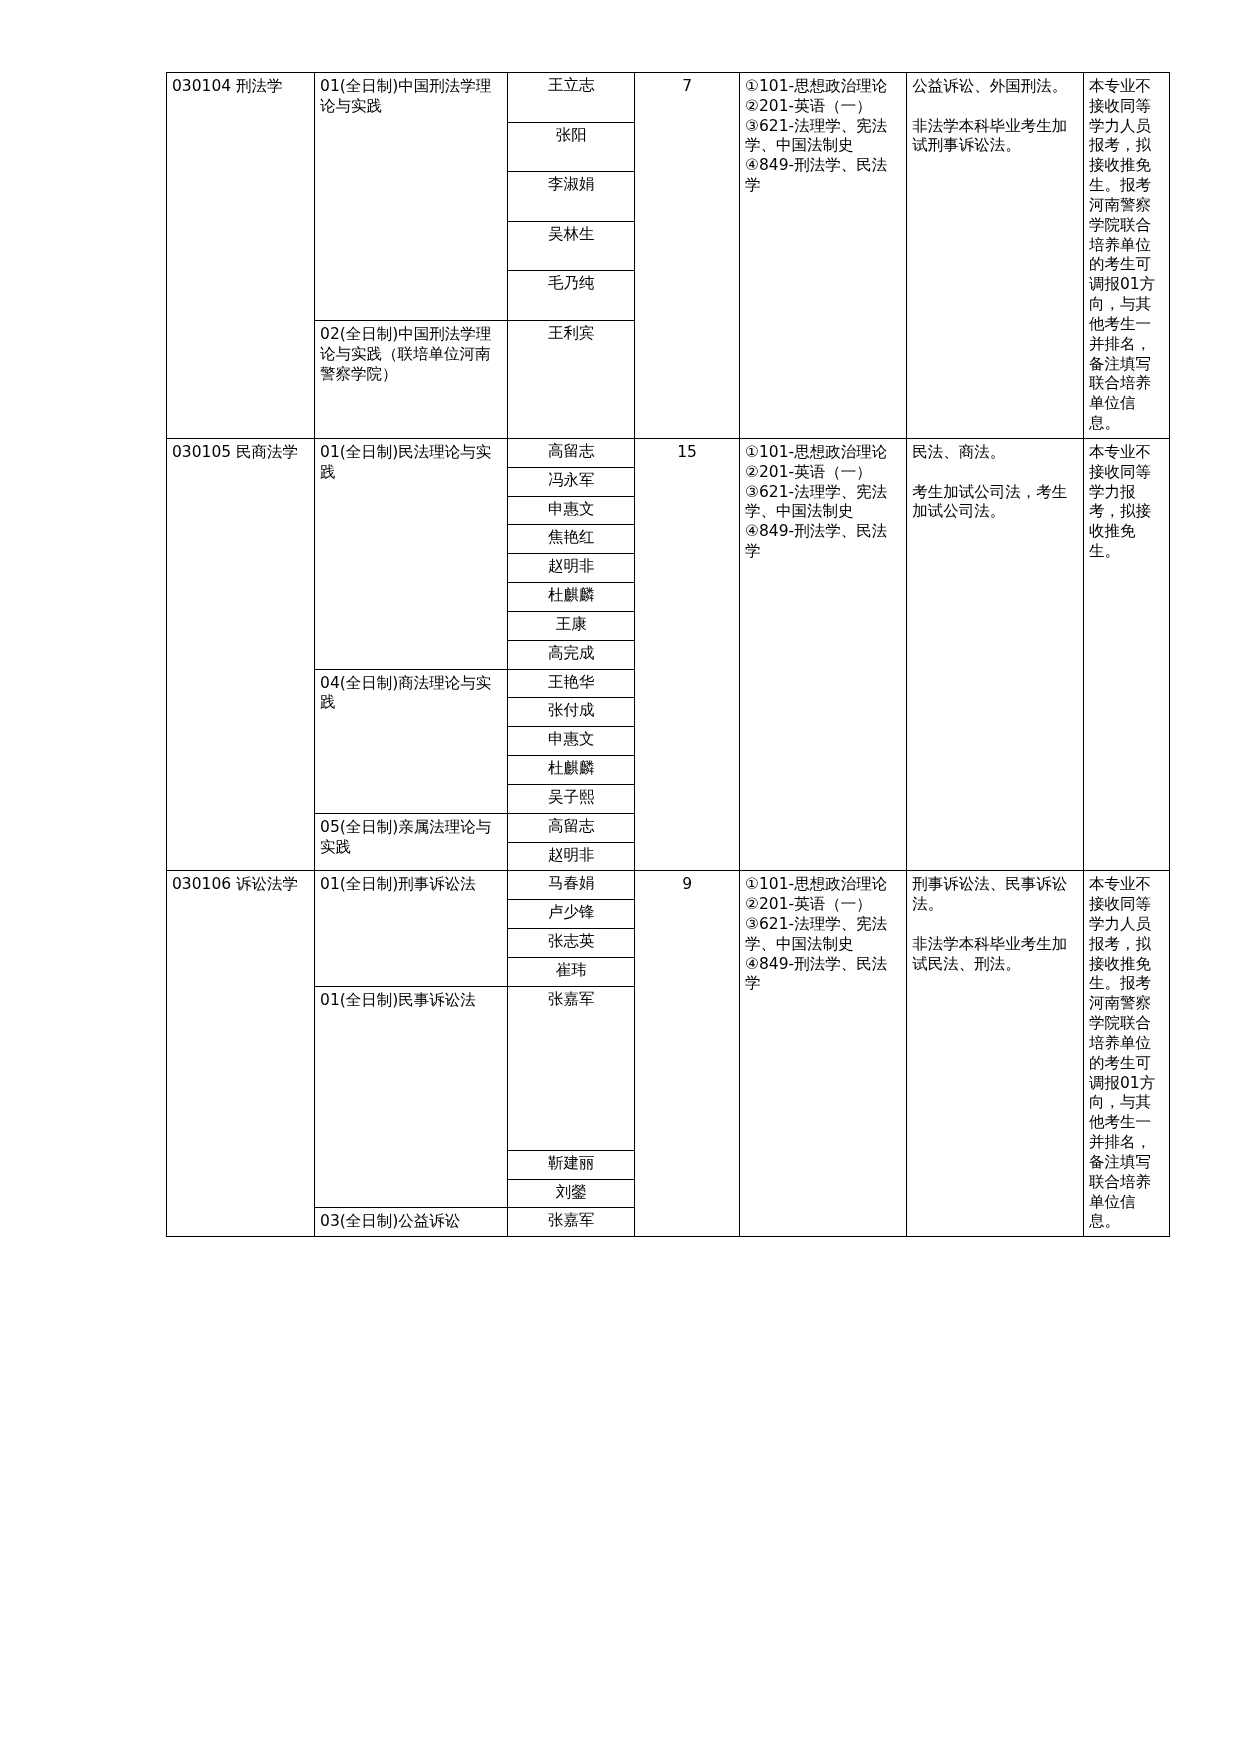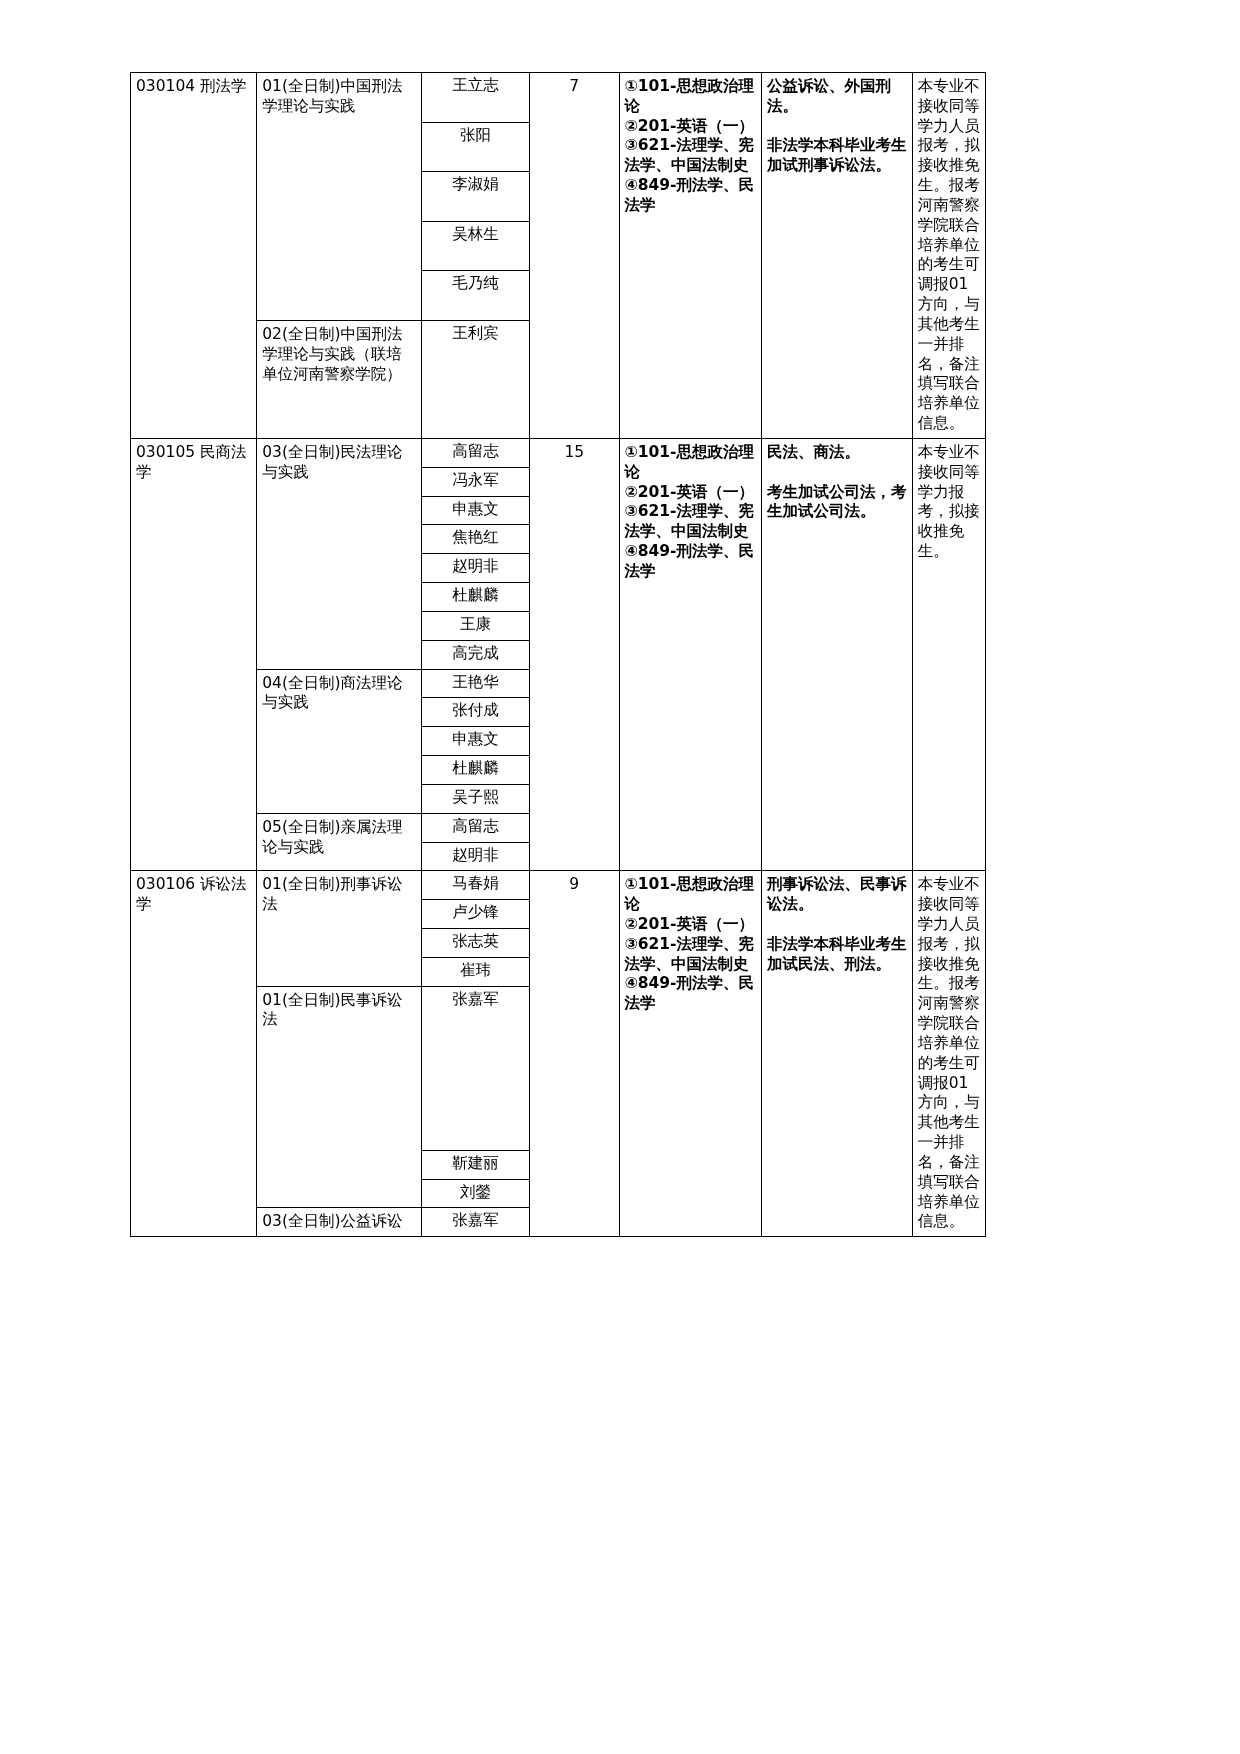--- a/index.html
+++ b/index.html
@@ -16,23 +16,24 @@
   }
   .page {
     position: absolute;
     left: 130px;
     top: 72px;
     width: 980px;
   }
   table.grid {
     border-collapse: collapse;
     table-layout: fixed;
-    width: 856px;
+    width: 1004px;
     font-size: 15.5px;
     line-height: 1.28;
+    margin-left: 36px;
   }
   table.grid td {
     border: 1px solid #000000;
     padding: 4px 5px;
     vertical-align: top;
     word-break: break-word;
   }
   
   col.c-major { width: 124px; }
   col.c-dir   { width: 162px; }
@@ -59,21 +60,21 @@
     vertical-align: middle;
     text-align: center;
   }
   .exam-cell, .retest-cell {
     vertical-align: middle;
   }
   .note-cell {
     vertical-align: middle;
     letter-spacing: 0px;
   }
-  .exam-line { display: block; font-weight: bold; }
+  .exam-line { display: block; }
   .blank-line { display: block; height: 1.28em; }
 </style>
 </head>
 <body>
 
 <div class="page">
   <table class="grid">
     <colgroup>
       <col class="c-major">
       <col class="c-dir">
@@ -115,21 +116,21 @@
       <tr>
         <td class="tutor-cell">毛乃纯</td>
       </tr>
       <tr>
         <td class="dir-cell">02(全日制)中国刑法学理论与实践（联培单位河南警察学院）</td>
         <td class="tutor-cell">王利宾</td>
       </tr>
 
       <tr>
         <td class="major-cell" rowspan="15">030105 民商法学</td>
-        <td class="dir-cell" rowspan="8">03(全日制)民法理论与实践</td>
+        <td class="dir-cell" rowspan="8">01(全日制)民法理论与实践</td>
         <td class="tutor-cell">高留志</td>
         <td class="quota-cell" rowspan="15">15</td>
         <td class="exam-cell" rowspan="15">
           <span class="exam-line">①101-思想政治理论</span>
           <span class="exam-line">②201-英语（一）</span>
           <span class="exam-line">③621-法理学、宪法学、中国法制史</span>
           <span class="exam-line">④849-刑法学、民法学</span>
         </td>
         <td class="retest-cell" rowspan="15">
           <span class="exam-line">民法、商法。</span>

